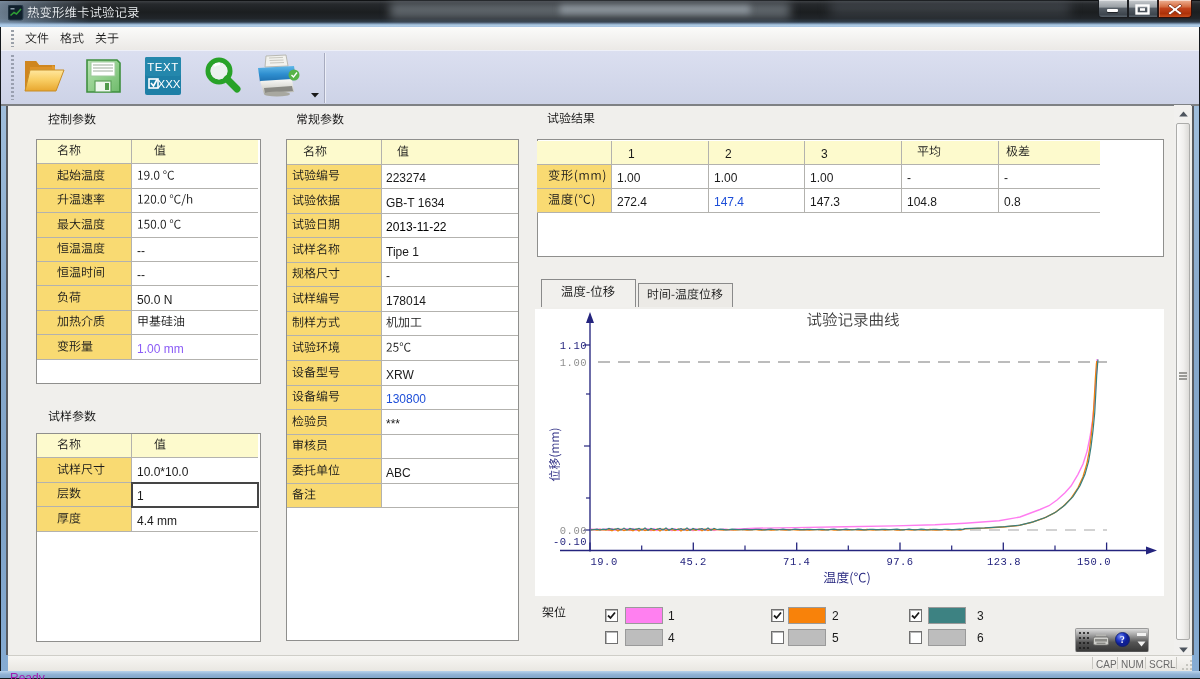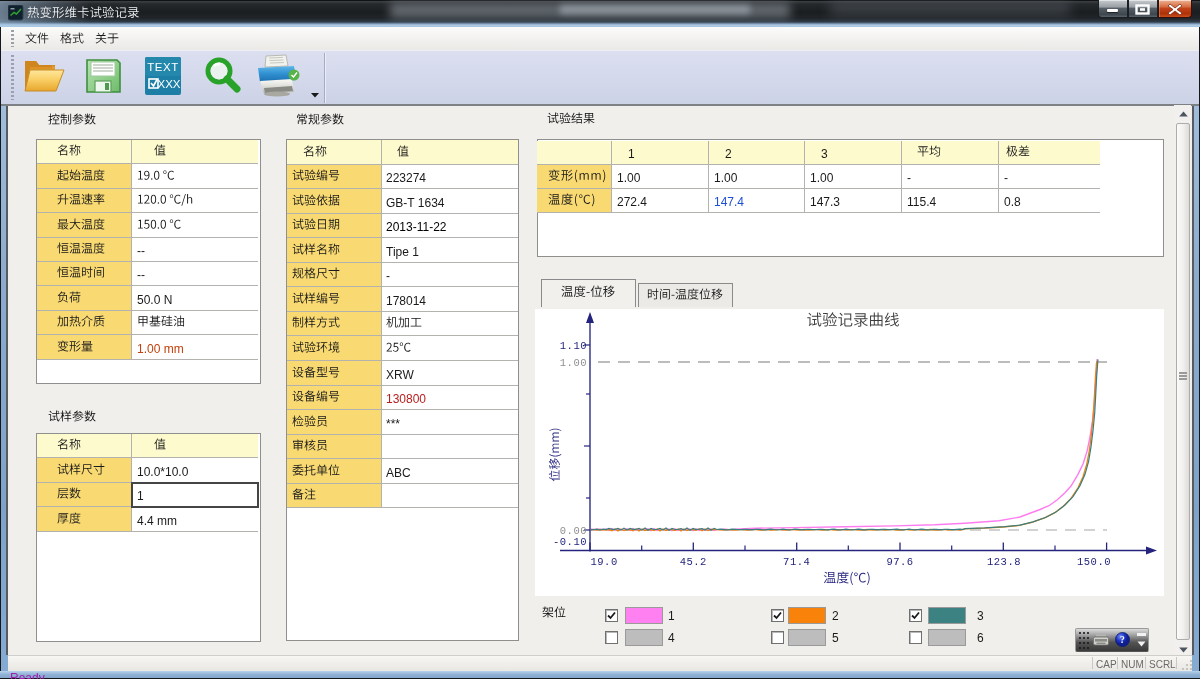--- a/index.html
+++ b/index.html
@@ -256,21 +256,21 @@
 <div class="abs" style="left:37px;top:262px;width:94px;height:24px;background:#f9da72;border-bottom:1px solid #b3b2ae"></div>
 <div class="abs" style="left:131px;top:262px;width:127px;height:24px;background:#ffffff;border-bottom:1px solid #b3b2ae;border-left:1px solid #b3b2ae"></div>
 <div style="position:absolute;left:137px;top:268px;font:normal 12px 'Liberation Sans', sans-serif;color:#1a1a1a;white-space:pre;letter-spacing:0px">--</div>
 <div class="abs" style="left:37px;top:286px;width:94px;height:25px;background:#f9da72;border-bottom:1px solid #b3b2ae"></div>
 <div class="abs" style="left:131px;top:286px;width:127px;height:25px;background:#ffffff;border-bottom:1px solid #b3b2ae;border-left:1px solid #b3b2ae"></div>
 <div style="position:absolute;left:137px;top:293px;font:normal 12px 'Liberation Sans', sans-serif;color:#1a1a1a;white-space:pre;letter-spacing:0px">50.0 N</div>
 <div class="abs" style="left:37px;top:311px;width:94px;height:24px;background:#f9da72;border-bottom:1px solid #b3b2ae"></div>
 <div class="abs" style="left:131px;top:311px;width:127px;height:24px;background:#ffffff;border-bottom:1px solid #b3b2ae;border-left:1px solid #b3b2ae"></div>
 <div class="abs" style="left:37px;top:335px;width:94px;height:25px;background:#f9da72;border-bottom:1px solid #b3b2ae"></div>
 <div class="abs" style="left:131px;top:335px;width:127px;height:25px;background:#ffffff;border-bottom:1px solid #b3b2ae;border-left:1px solid #b3b2ae"></div>
-<div style="position:absolute;left:137px;top:342px;font:normal 12px 'Liberation Sans', sans-serif;color:#c2410c;white-space:pre;letter-spacing:0px">1.00 mm</div>
+<div style="position:absolute;left:137px;top:342px;font:normal 12px 'Liberation Sans', sans-serif;color:#8b5cf6;white-space:pre;letter-spacing:0px">1.00 mm</div>
 <div class="abs" style="left:36px;top:433px;width:225px;height:209px;background:#ffffff;border:1px solid #8f8f8d"></div>
 <div class="abs" style="left:37px;top:434px;width:94px;height:24px;background:#fdfacd;border-bottom:1px solid #b3b2ae"></div>
 <div class="abs" style="left:131px;top:434px;width:127px;height:24px;background:#fdfacd;border-bottom:1px solid #b3b2ae;border-left:1px solid #b3b2ae"></div>
 <div class="abs" style="left:37px;top:458px;width:94px;height:25px;background:#f9da72;border-bottom:1px solid #b3b2ae"></div>
 <div class="abs" style="left:131px;top:458px;width:127px;height:25px;background:#ffffff;border-bottom:1px solid #b3b2ae;border-left:1px solid #b3b2ae"></div>
 <div style="position:absolute;left:137px;top:465px;font:normal 12px 'Liberation Sans', sans-serif;color:#1a1a1a;white-space:pre;letter-spacing:0px">10.0*10.0</div>
 <div class="abs" style="left:37px;top:483px;width:94px;height:24px;background:#f9da72;border-bottom:1px solid #b3b2ae"></div>
 <div class="abs" style="left:131px;top:483px;width:127px;height:24px;background:#ffffff;border-bottom:1px solid #b3b2ae;border-left:1px solid #b3b2ae"></div>
 <div style="position:absolute;left:137px;top:489px;font:normal 12px 'Liberation Sans', sans-serif;color:#1a1a1a;white-space:pre;letter-spacing:0px">1</div>
 <div class="abs" style="left:37px;top:507px;width:94px;height:25px;background:#f9da72;border-bottom:1px solid #b3b2ae"></div>
@@ -418,21 +418,21 @@
 <div style="position:absolute;left:386px;top:294px;font:normal 12px 'Liberation Sans', sans-serif;color:#1a1a1a;white-space:pre;letter-spacing:0px">178014</div>
 <div class="abs" style="left:287px;top:312px;width:94px;height:24px;background:#f9da72;border-bottom:1px solid #b3b2ae"></div>
 <div class="abs" style="left:381px;top:312px;width:137px;height:24px;background:#ffffff;border-bottom:1px solid #b3b2ae;border-left:1px solid #b3b2ae"></div>
 <div class="abs" style="left:287px;top:336px;width:94px;height:25px;background:#f9da72;border-bottom:1px solid #b3b2ae"></div>
 <div class="abs" style="left:381px;top:336px;width:137px;height:25px;background:#ffffff;border-bottom:1px solid #b3b2ae;border-left:1px solid #b3b2ae"></div>
 <div class="abs" style="left:287px;top:361px;width:94px;height:25px;background:#f9da72;border-bottom:1px solid #b3b2ae"></div>
 <div class="abs" style="left:381px;top:361px;width:137px;height:25px;background:#ffffff;border-bottom:1px solid #b3b2ae;border-left:1px solid #b3b2ae"></div>
 <div style="position:absolute;left:386px;top:368px;font:normal 12px 'Liberation Sans', sans-serif;color:#1a1a1a;white-space:pre;letter-spacing:0px">XRW</div>
 <div class="abs" style="left:287px;top:386px;width:94px;height:24px;background:#f9da72;border-bottom:1px solid #b3b2ae"></div>
 <div class="abs" style="left:381px;top:386px;width:137px;height:24px;background:#ffffff;border-bottom:1px solid #b3b2ae;border-left:1px solid #b3b2ae"></div>
-<div style="position:absolute;left:386px;top:392px;font:normal 12px 'Liberation Sans', sans-serif;color:#b91c1c;white-space:pre;letter-spacing:0px">130800</div>
+<div style="position:absolute;left:386px;top:392px;font:normal 12px 'Liberation Sans', sans-serif;color:#1d4ed8;white-space:pre;letter-spacing:0px">130800</div>
 <div class="abs" style="left:287px;top:410px;width:94px;height:25px;background:#f9da72;border-bottom:1px solid #b3b2ae"></div>
 <div class="abs" style="left:381px;top:410px;width:137px;height:25px;background:#ffffff;border-bottom:1px solid #b3b2ae;border-left:1px solid #b3b2ae"></div>
 <div style="position:absolute;left:386px;top:417px;font:normal 12px 'Liberation Sans', sans-serif;color:#1a1a1a;white-space:pre;letter-spacing:0px">***</div>
 <div class="abs" style="left:287px;top:435px;width:94px;height:24px;background:#f9da72;border-bottom:1px solid #b3b2ae"></div>
 <div class="abs" style="left:381px;top:435px;width:137px;height:24px;background:#ffffff;border-bottom:1px solid #b3b2ae;border-left:1px solid #b3b2ae"></div>
 <div class="abs" style="left:287px;top:459px;width:94px;height:25px;background:#f9da72;border-bottom:1px solid #b3b2ae"></div>
 <div class="abs" style="left:381px;top:459px;width:137px;height:25px;background:#ffffff;border-bottom:1px solid #b3b2ae;border-left:1px solid #b3b2ae"></div>
 <div style="position:absolute;left:386px;top:466px;font:normal 12px 'Liberation Sans', sans-serif;color:#1a1a1a;white-space:pre;letter-spacing:0px">ABC</div>
 <div class="abs" style="left:287px;top:484px;width:94px;height:24px;background:#f9da72;border-bottom:1px solid #b3b2ae"></div>
 <div class="abs" style="left:381px;top:484px;width:137px;height:24px;background:#ffffff;border-bottom:1px solid #b3b2ae;border-left:1px solid #b3b2ae"></div>
@@ -563,21 +563,21 @@
 <div class="abs" style="left:998px;top:165px;width:102px;height:24px;background:#ffffff;border-bottom:1px solid #b3b2ae;border-left:1px solid #b3b2ae"></div>
 <div style="position:absolute;left:1004px;top:171px;font:normal 12px 'Liberation Sans', sans-serif;color:#1a1a1a;white-space:pre;letter-spacing:0px">-</div>
 <div class="abs" style="left:537px;top:189px;width:74px;height:24px;background:#f9da72;border-bottom:1px solid #b3b2ae"></div>
 <div class="abs" style="left:611px;top:189px;width:97px;height:24px;background:#ffffff;border-bottom:1px solid #b3b2ae;border-left:1px solid #b3b2ae"></div>
 <div style="position:absolute;left:617px;top:195px;font:normal 12px 'Liberation Sans', sans-serif;color:#1a1a1a;white-space:pre;letter-spacing:0px">272.4</div>
 <div class="abs" style="left:708px;top:189px;width:96px;height:24px;background:#ffffff;border-bottom:1px solid #b3b2ae;border-left:1px solid #b3b2ae"></div>
 <div style="position:absolute;left:714px;top:195px;font:normal 12px 'Liberation Sans', sans-serif;color:#1d4ed8;white-space:pre;letter-spacing:0px">147.4</div>
 <div class="abs" style="left:804px;top:189px;width:97px;height:24px;background:#ffffff;border-bottom:1px solid #b3b2ae;border-left:1px solid #b3b2ae"></div>
 <div style="position:absolute;left:810px;top:195px;font:normal 12px 'Liberation Sans', sans-serif;color:#1a1a1a;white-space:pre;letter-spacing:0px">147.3</div>
 <div class="abs" style="left:901px;top:189px;width:97px;height:24px;background:#ffffff;border-bottom:1px solid #b3b2ae;border-left:1px solid #b3b2ae"></div>
-<div style="position:absolute;left:907px;top:195px;font:normal 12px 'Liberation Sans', sans-serif;color:#1a1a1a;white-space:pre;letter-spacing:0px">115.4</div>
+<div style="position:absolute;left:907px;top:195px;font:normal 12px 'Liberation Sans', sans-serif;color:#1a1a1a;white-space:pre;letter-spacing:0px">104.8</div>
 <div class="abs" style="left:998px;top:189px;width:102px;height:24px;background:#ffffff;border-bottom:1px solid #b3b2ae;border-left:1px solid #b3b2ae"></div>
 <div style="position:absolute;left:1004px;top:195px;font:normal 12px 'Liberation Sans', sans-serif;color:#1a1a1a;white-space:pre;letter-spacing:0px">0.8</div>
 <svg class="abs" style="left:0;top:0;overflow:visible" width="1" height="1">
     <g transform="translate(547.0,122.6) scale(0.012000)" fill="#111">
       <use href="#g5" x="0"></use>
       <use href="#g6" x="1000"></use>
       <use href="#g83" x="2000"></use>
       <use href="#g84" x="3000"></use>
     </g>
     <g transform="translate(917.0,155.6) scale(0.012000)" fill="#1a1a1a">

